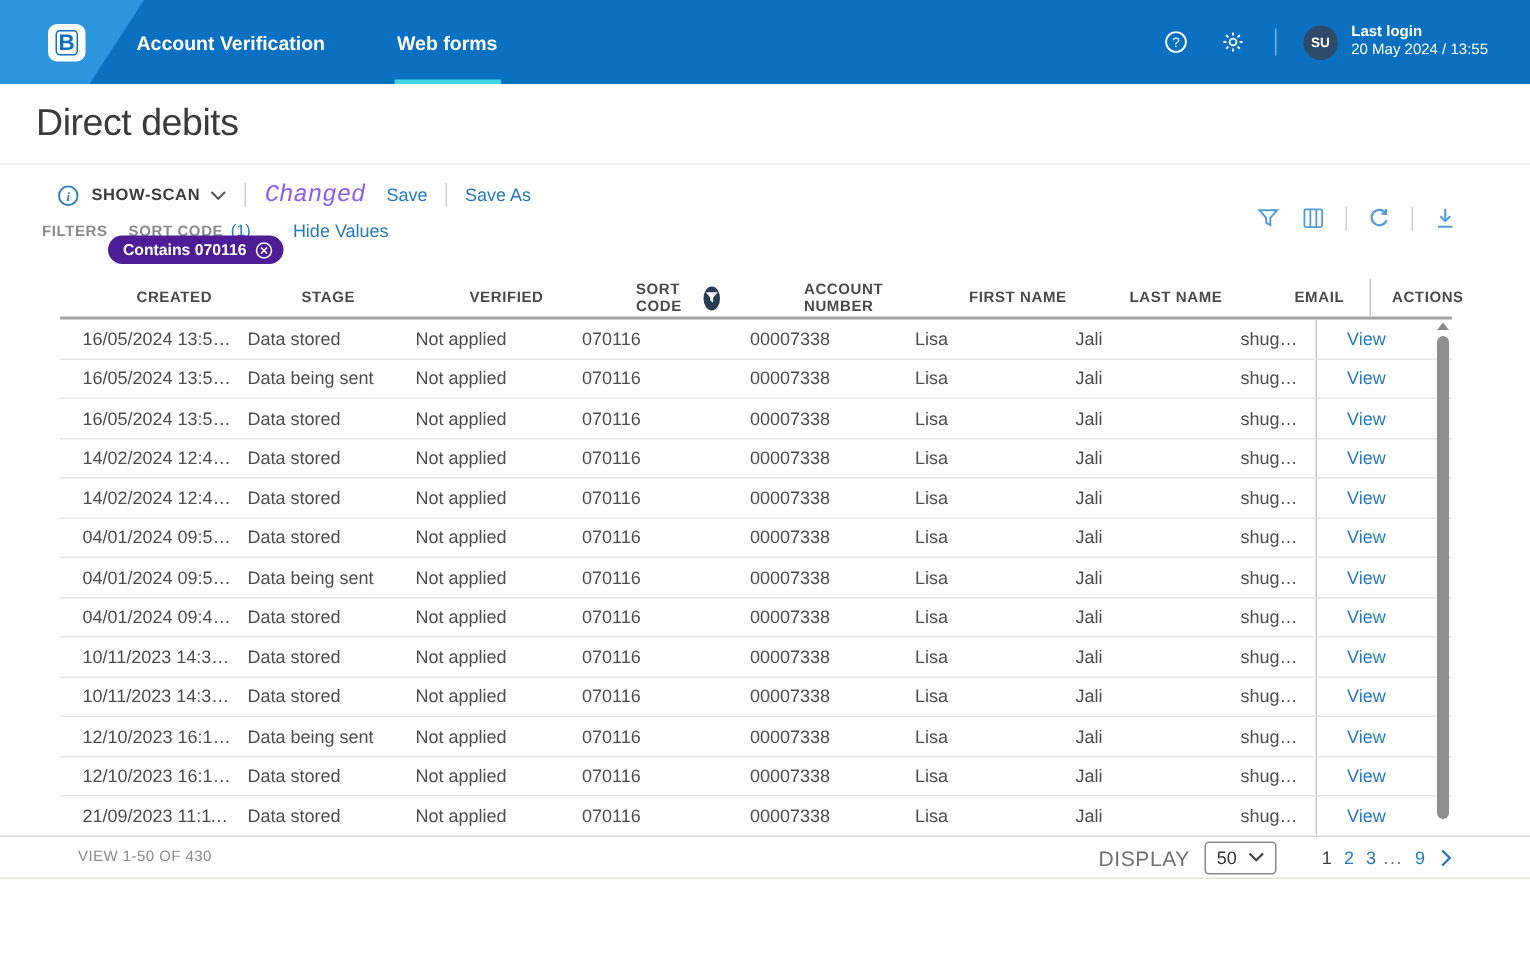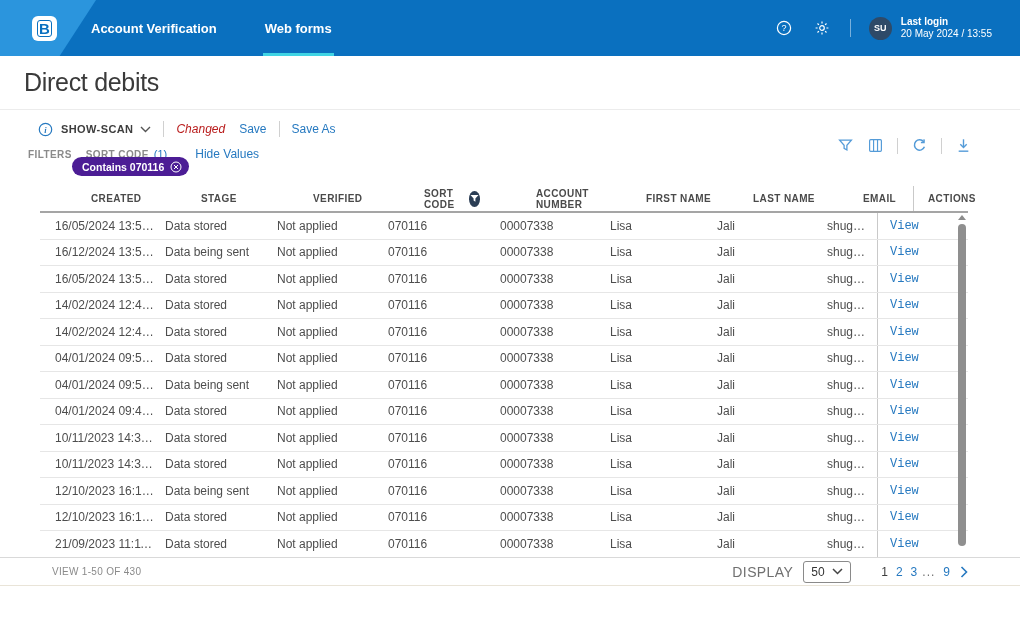--- a/index.html
+++ b/index.html
@@ -26,21 +26,21 @@
   .title-bar { position:absolute; top:56px; left:0; width:1020px; height:54px; background:#fff; border-bottom:1px solid #ececec; display:flex; align-items:center; }
   .page-title { margin-left:24px; font-size:25px; color:#3a3a3a; letter-spacing:-0.3px; }
 
   
   .toolbar { position:absolute; top:110px; left:0; width:1020px; height:76px; background:#fff; }
   .tb-row1 { position:absolute; top:11px; left:38px; display:flex; align-items:center; }
   .info-icon { width:15px; height:15px; }
   .scan-name { margin-left:8px; font-size:11px; font-weight:bold; color:#3d3d3d; letter-spacing:.4px; }
   .chev { margin-left:7px; display:flex; }
   .vdiv { width:1px; height:16px; background:#d0d0d0; margin:0 12px; }
-  .changed { font-size:12px; font-style:italic; color:#b91c1c; }
+  .changed { font-size:16px; font-style:italic; color:#8b5cf6;font-family:Liberation Mono, monospace; }
   .link { font-size:12px; color:#2679c0; cursor:pointer; }
   .tb-row1 .link { margin:0; }
   .tb-row2 { position:absolute; top:37px; left:28px; display:flex; align-items:center; }
   .lbl-small { font-size:10px; font-weight:bold; color:#8a8a8a; letter-spacing:.4px; }
   .filter-count { font-size:11px; color:#2679c0; margin-left:5px; }
   .chip { position:absolute; top:47px; left:72px; height:19px; background:#4c1d95; border-radius:10px; display:flex; align-items:center; padding:0 7px 0 10px; cursor:pointer; }
   .chip span { color:#fff; font-size:10.5px; font-weight:bold; margin-right:6px; }
   .tb-icons { position:absolute; top:27px; right:48px; display:flex; align-items:center; }
   .tb-icons .ic { width:17px; height:17px; margin-left:13px; cursor:pointer; display:flex; align-items:center; justify-content:center; }
   .tb-icons .vdiv { margin:0 0 0 13px; }
@@ -48,21 +48,21 @@
   
   .table-wrap { position:absolute; top:186px; left:40px; width:928px; }
   .thead, .tr { display:grid; grid-template-columns:110px 112px 111px 112px 110px 107px 110px 50px 91px; padding-left:15px; align-items:center; }
   .thead { height:27px; border-bottom:2px solid #a5a5a5; }
   .th { font-size:10px; font-weight:bold; color:#4a4a4a; letter-spacing:.4px; display:flex; align-items:center; cursor:pointer; height:100%;margin-left:36px; }
   .th.col-action { border-left:1px solid #c9c9c9; padding-left:14px; }
   .hdr-filter-badge { margin-left:auto; margin-right:20px; width:16px; height:16px; border-radius:50%; background:#2b3d54; display:flex; align-items:center; justify-content:center; }
   .tbody { position:relative; height:344px; overflow:hidden; }
   .tr { height:26.5px; border-bottom:1px solid #e6e6e6; }
   .td { font-size:12px; color:#4d4d4d; white-space:nowrap; overflow:hidden; text-overflow:ellipsis; padding-right:8px; }
-  .td.col-action { border-left:1px solid #c9c9c9; padding-left:12px; height:100%; display:flex; align-items:center;font-family:Liberation Mono, monospace; }
+  .td.col-action { border-left:1px solid #c9c9c9; padding-left:20px; height:100%; display:flex; align-items:center; }
   .view-link { color:#2679c0; font-size:12px; cursor:pointer; }
   .scrollbar { position:absolute; top:2px; right:1px; width:10px; height:340px; }
   .sb-up { width:0; height:0; border-left:4px solid transparent; border-right:4px solid transparent; border-bottom:5px solid #8c8c8c; margin:0 auto 4px; cursor:pointer; }
   .sb-thumb { width:8px; height:322px; background:#8f8f8f; border-radius:4px; margin:0 auto; cursor:pointer; }
 
   
   .table-footer { position:absolute; top:557px; left:0; width:1020px; height:29px; background:#fff; border-top:1px solid #d9d9d9; border-bottom:1px solid #e9e4d8; display:flex; align-items:center; padding:0 52px; }
   .view-count { font-size:10px; color:#8a8a8a; letter-spacing:.3px; }
   .footer-right { margin-left:auto; display:flex; align-items:center; }
   .display-label { font-size:14px; color:#707070; letter-spacing:.4px; }
@@ -224,21 +224,21 @@
           <div class="td col-sort_code">070116</div>
           <div class="td col-account_number">00007338</div>
           <div class="td col-first_name">Lisa</div>
           <div class="td col-last_name">Jali</div>
           <div class="td col-email">shughe...</div>
           <div class="td col-action">
             <span class="view-link">View</span>
           </div>
         </div>
         <div class="tr">
-          <div class="td col-created">16/12/2024 13:51:15</div>
+          <div class="td col-created">16/05/2024 13:51:15</div>
           <div class="td col-stage">Data being sent</div>
           <div class="td col-verified">Not applied</div>
           <div class="td col-sort_code">070116</div>
           <div class="td col-account_number">00007338</div>
           <div class="td col-first_name">Lisa</div>
           <div class="td col-last_name">Jali</div>
           <div class="td col-email">shughe...</div>
           <div class="td col-action">
             <span class="view-link">View</span>
           </div>

